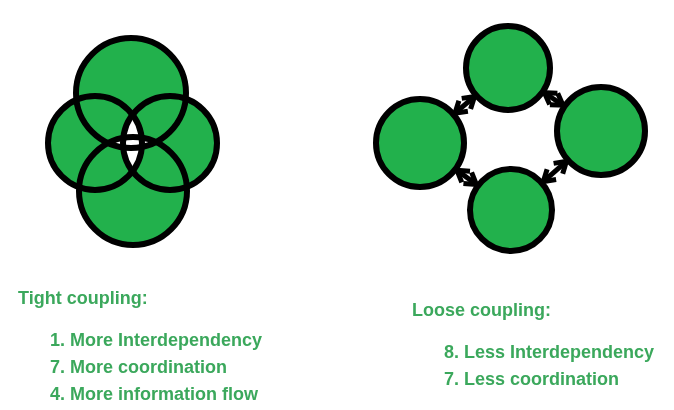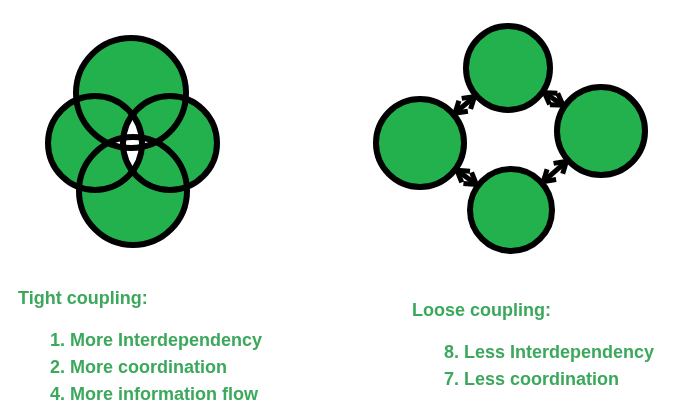--- a/index.html
+++ b/index.html
@@ -79,21 +79,21 @@
       <line x1="566.4" y1="161.3" x2="543.3" y2="181.6" stroke="#000000" stroke-width="5"></line>
       <path d="M 553.6 163.4 L 566.4 161.3 L 562.7 173.8" fill="none" stroke="#000000" stroke-width="5"></path>
       <path d="M 556.1 179.5 L 543.3 181.6 L 547.1 169.2" fill="none" stroke="#000000" stroke-width="5"></path>
     </g>
   </svg>
 
 <div class="caption caption-left" style="color: rgb(59, 168, 92);">
   <h2>Tight coupling:</h2>
   <ul>
       <li>1. More Interdependency</li>
-      <li>2. More coordination</li>
+      <li>7. More coordination</li>
       <li>4. More information flow</li>
     </ul>
 </div>
 
 <div class="caption caption-right" style="color: rgb(59, 168, 92);">
   <h2>Loose coupling:</h2>
   <ul>
       <li>8. Less Interdependency</li>
       <li>7. Less coordination</li>
     </ul>

